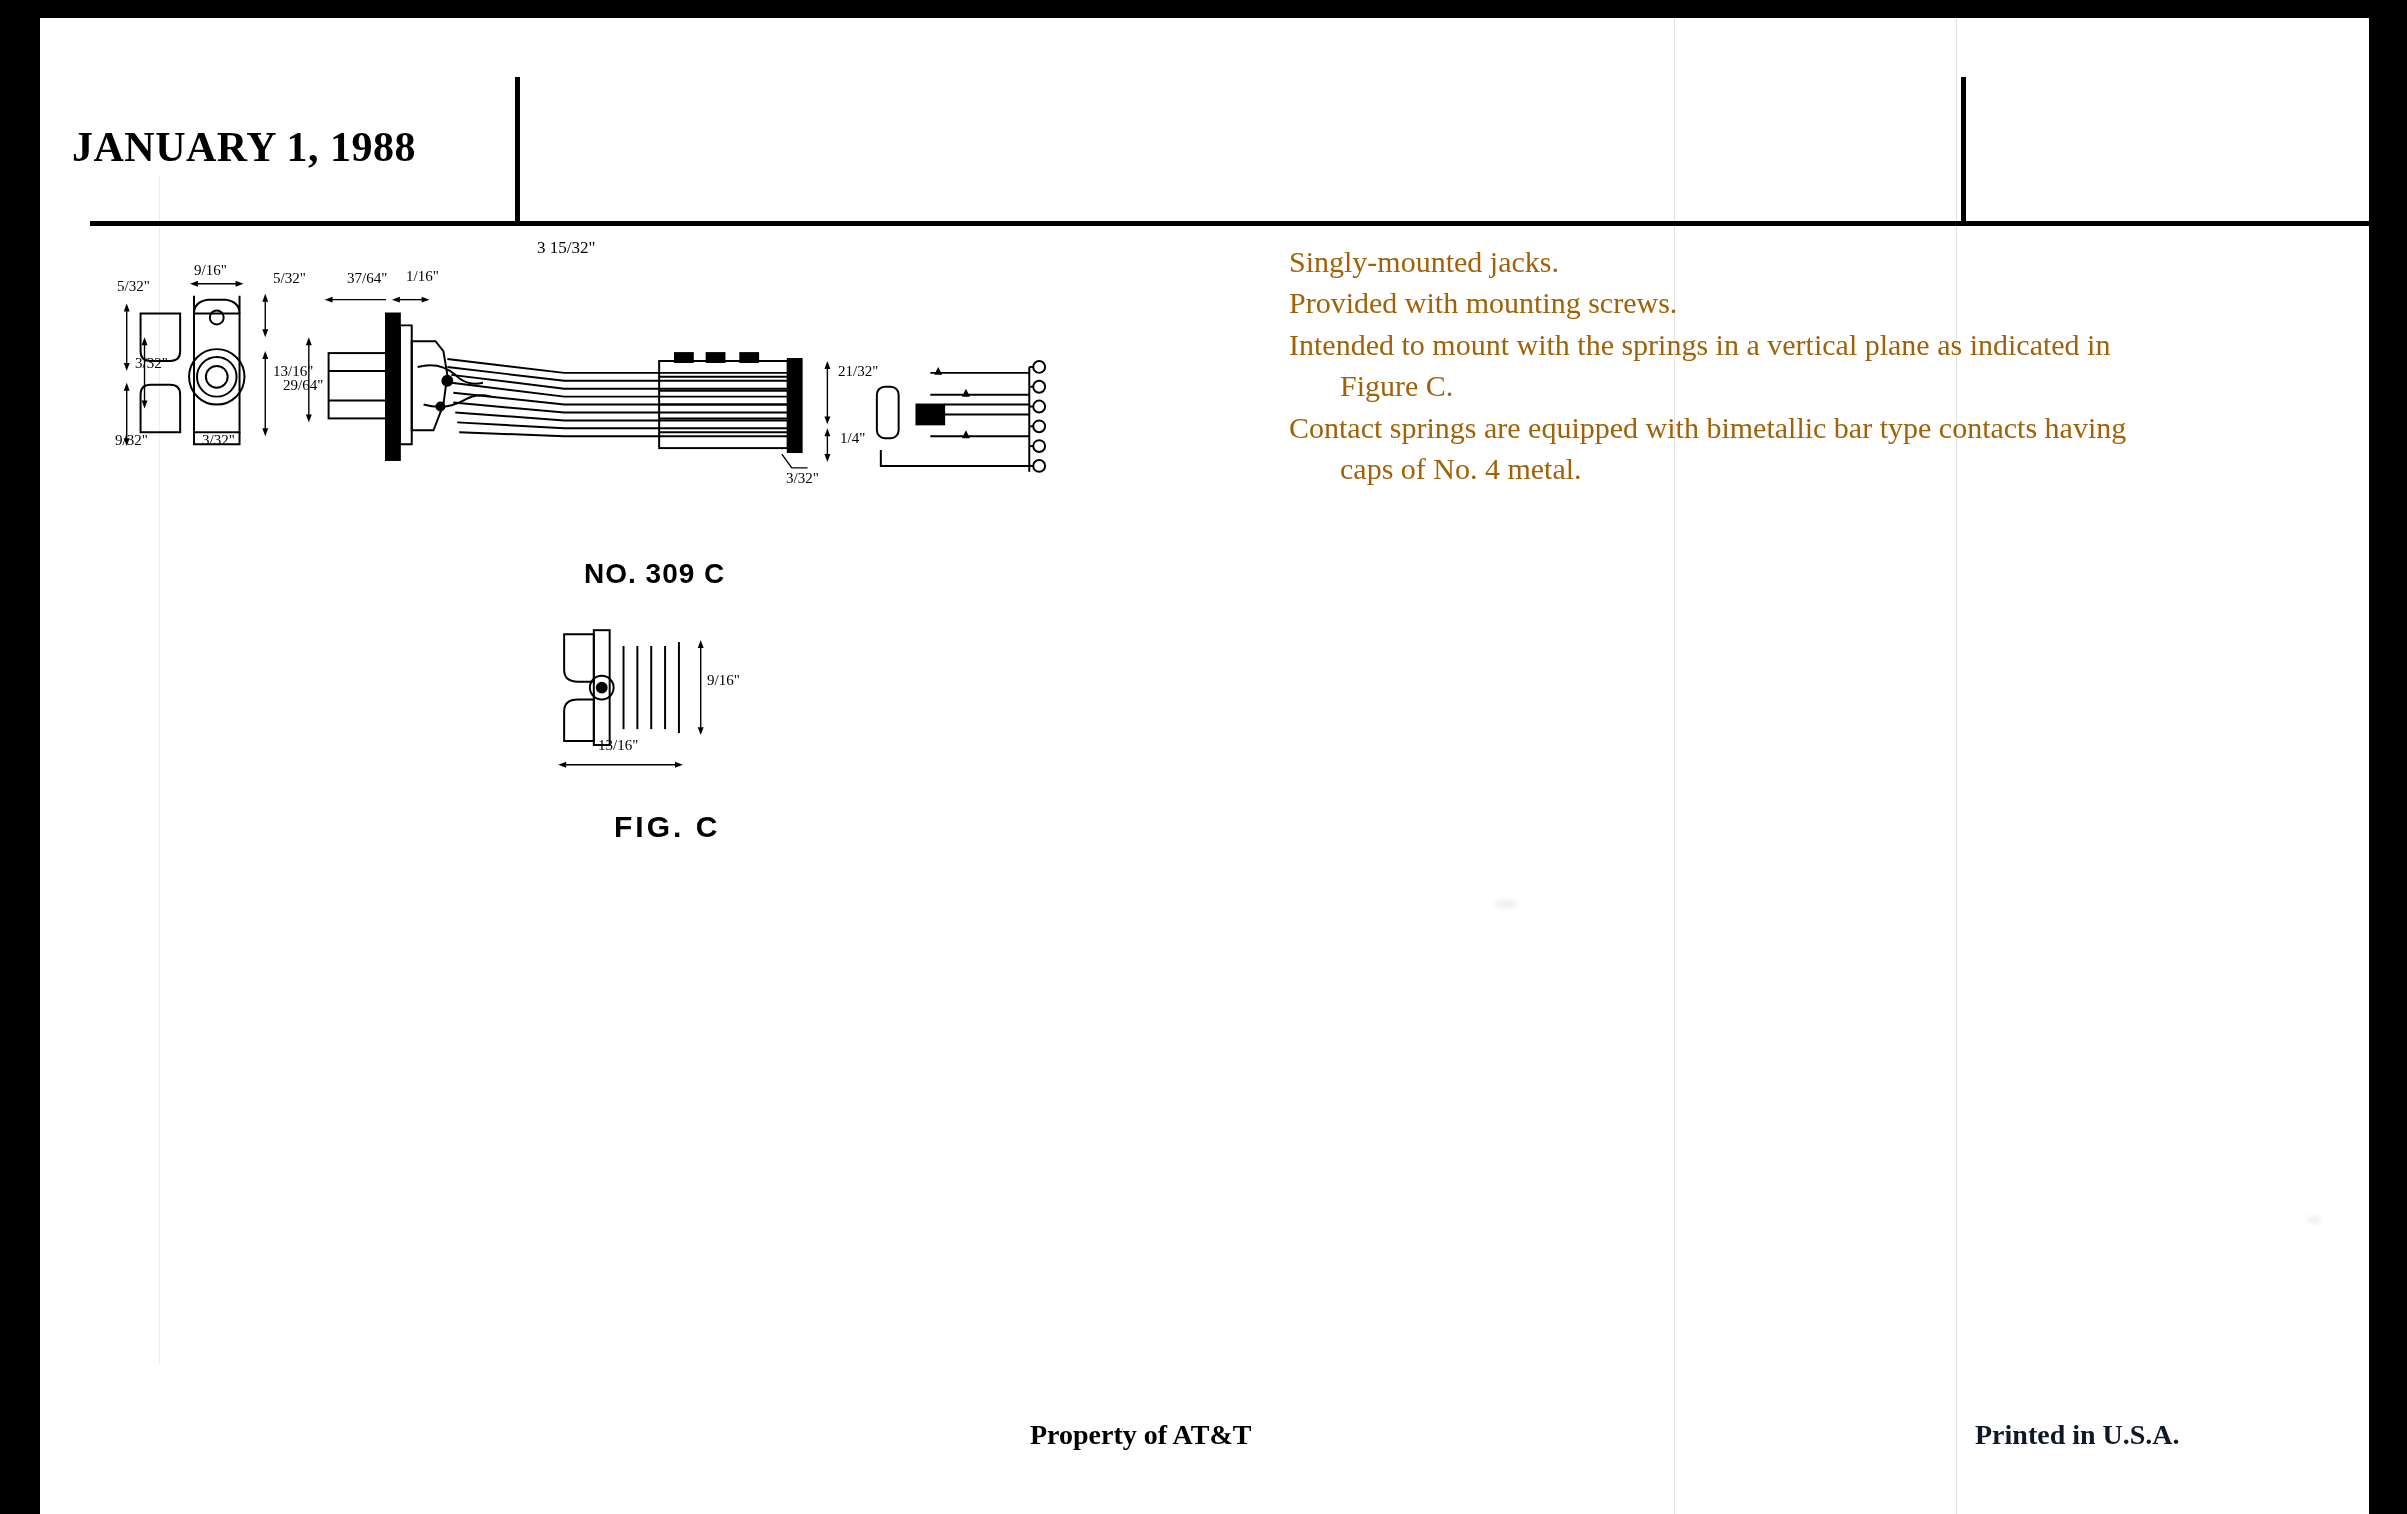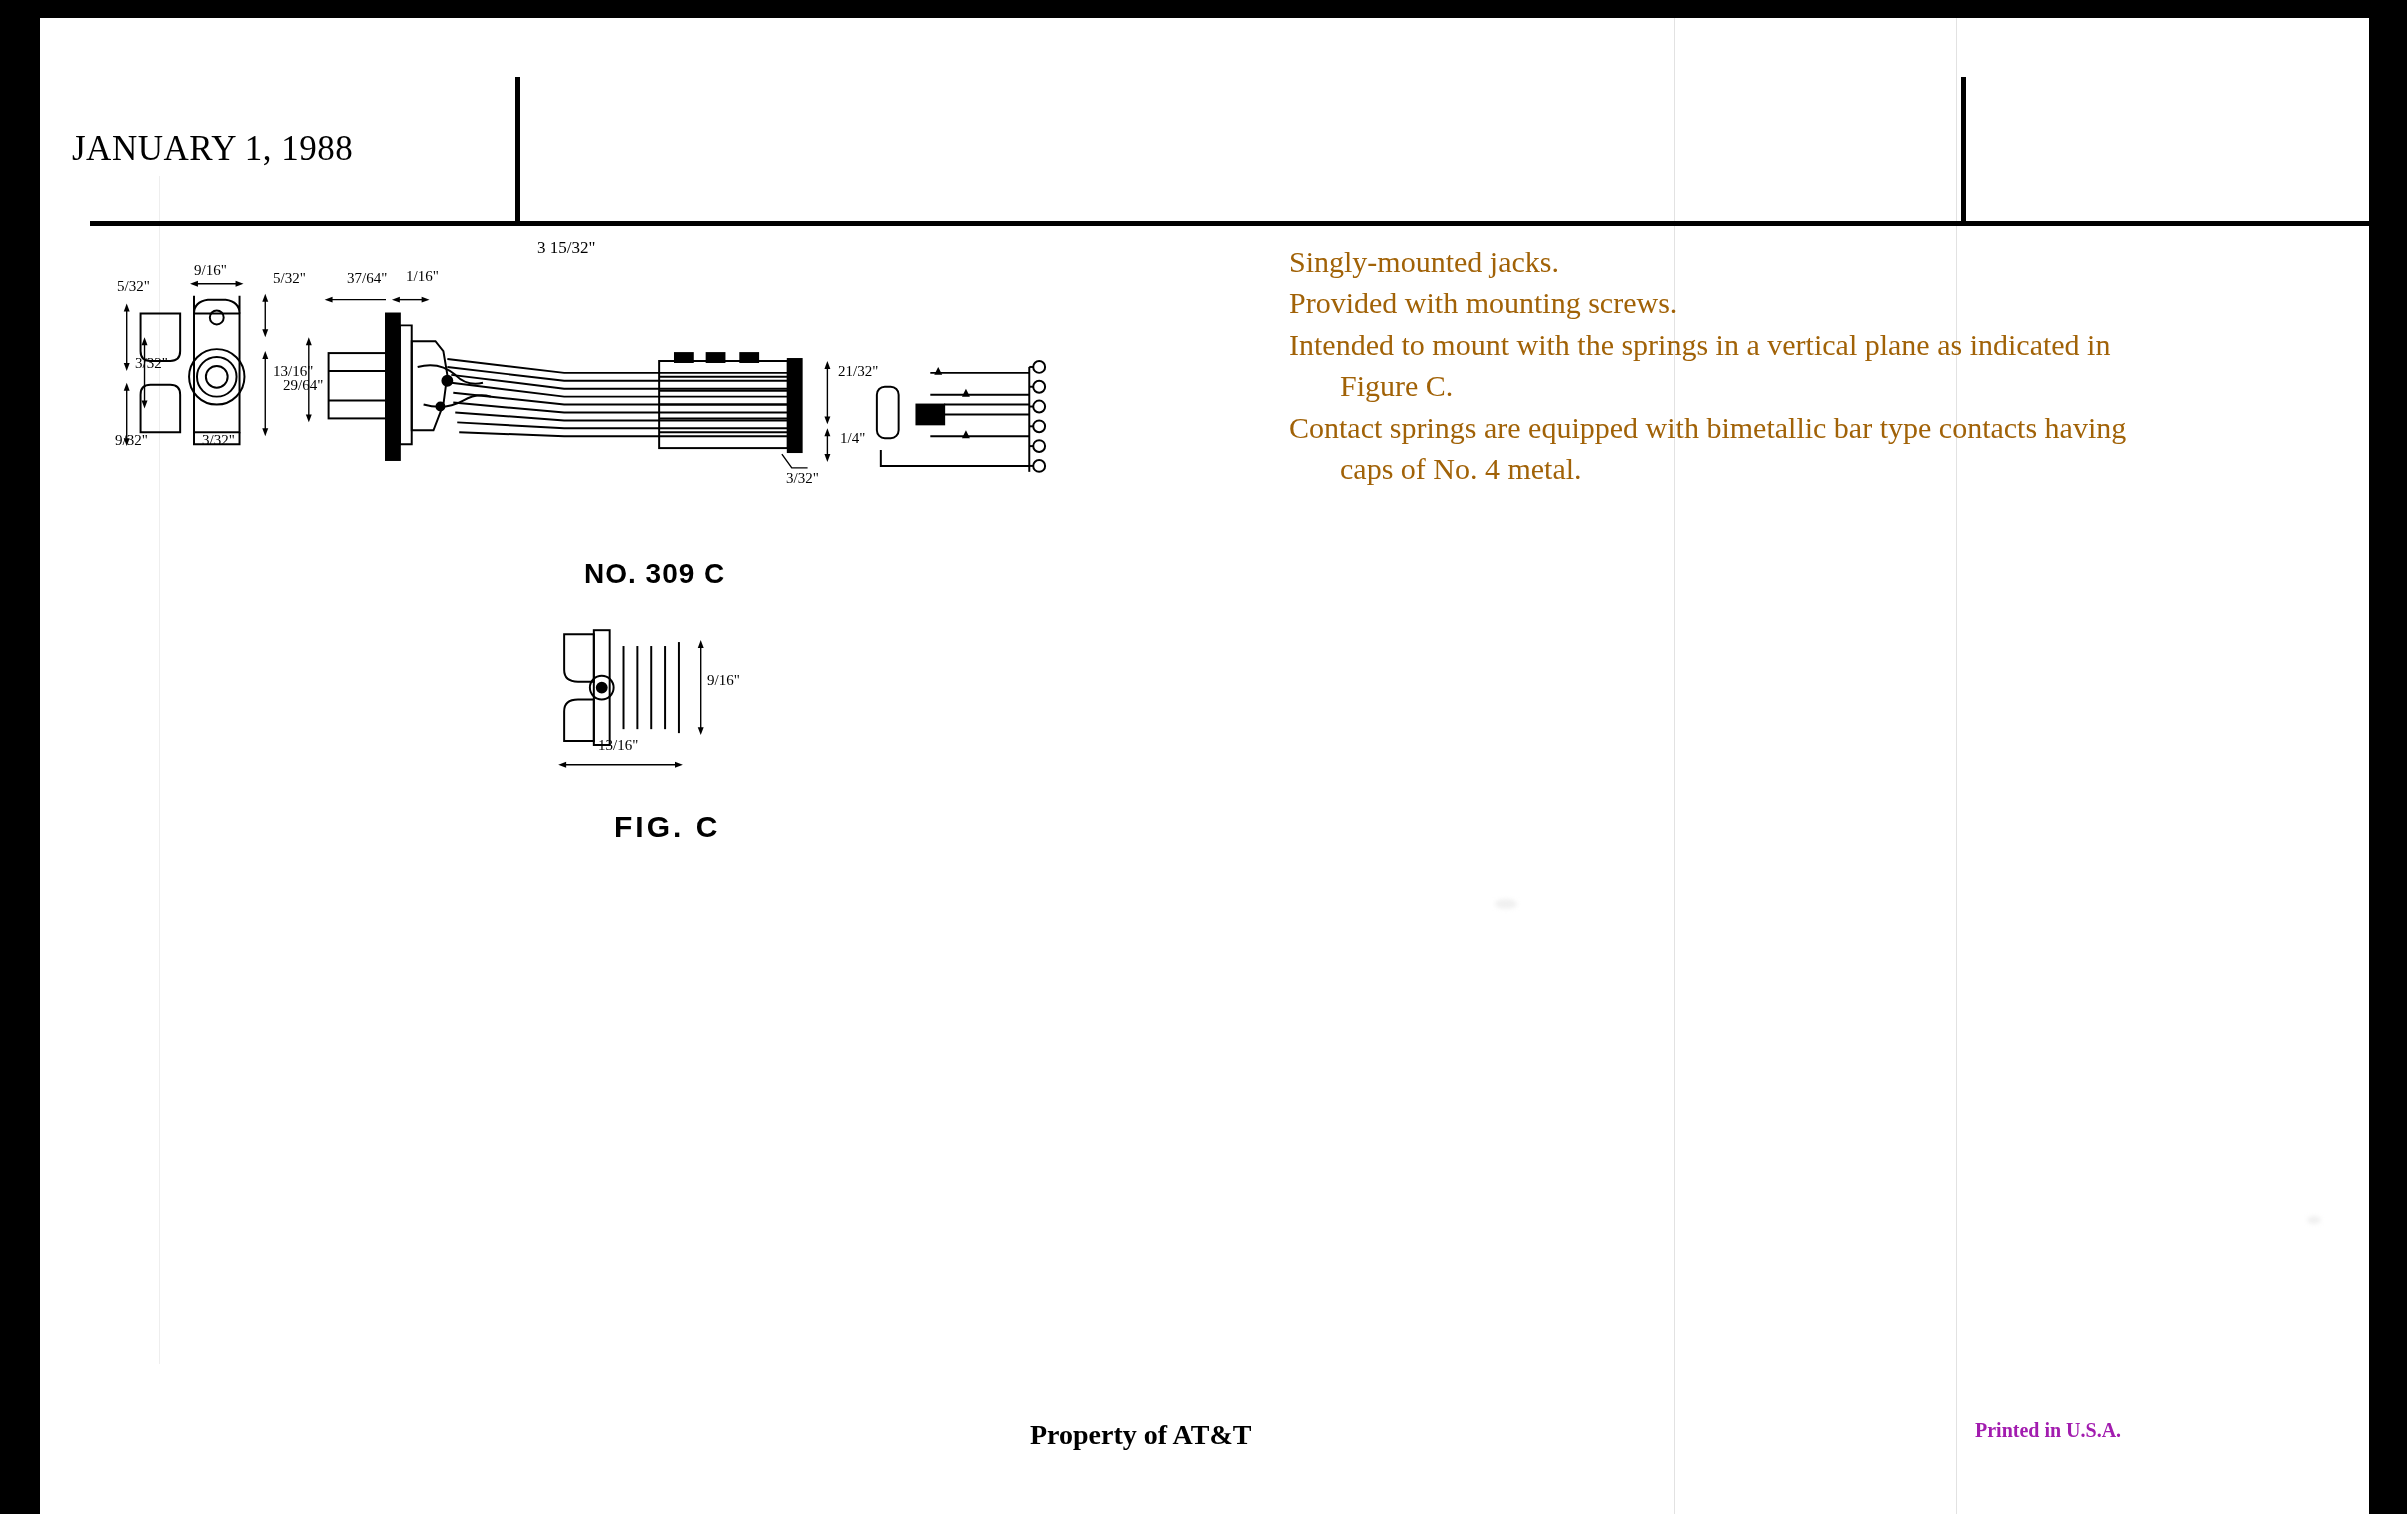--- a/index.html
+++ b/index.html
@@ -48,23 +48,23 @@
   .header {
     position: absolute;
     left: 0;
     top: 0;
     width: 2329px;
     height: 188px;
   }
   .hdr-date {
     position: absolute;
     left: 32px;
-    top: 111px;
-    font-size: 35px;
-    font-weight: normal;
+    top: 105px;
+    font-size: 42px;
+    font-weight: bold;
     letter-spacing: 0.5px;
     color: #000;
     white-space: nowrap;
   }
   .hdr-title {
     position: absolute;
     left: 752px;
     top: 107px;
     width: 891px;
     text-align: center;
@@ -136,23 +136,23 @@
     left: 990px;
     top: 1401px;
     font-size: 28px;
     font-weight: bold;
     color: #000;
   }
   .footer-right {
     position: absolute;
     left: 1935px;
     top: 1401px;
-    font-size: 20px;
-    font-weight: bold;
-    color: #a21caf;
+    font-size: 28px;
+    font-weight: bold;
+    color: #0f172a;
   }
 
   
   .scan-top {
     position: absolute;
     left: 0; top: 0;
     width: 2408px; height: 20px;
     background: #000;
   }
 </style>

